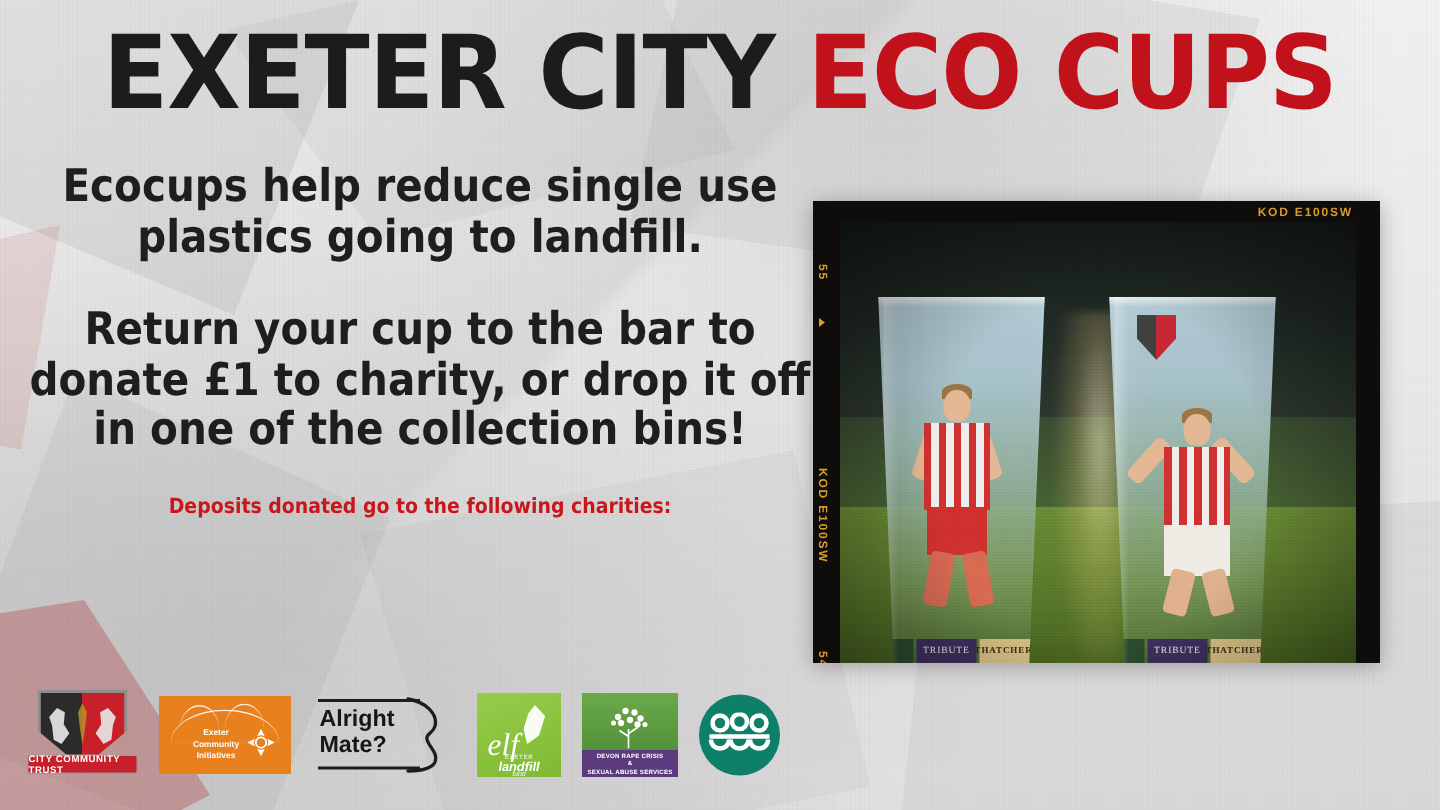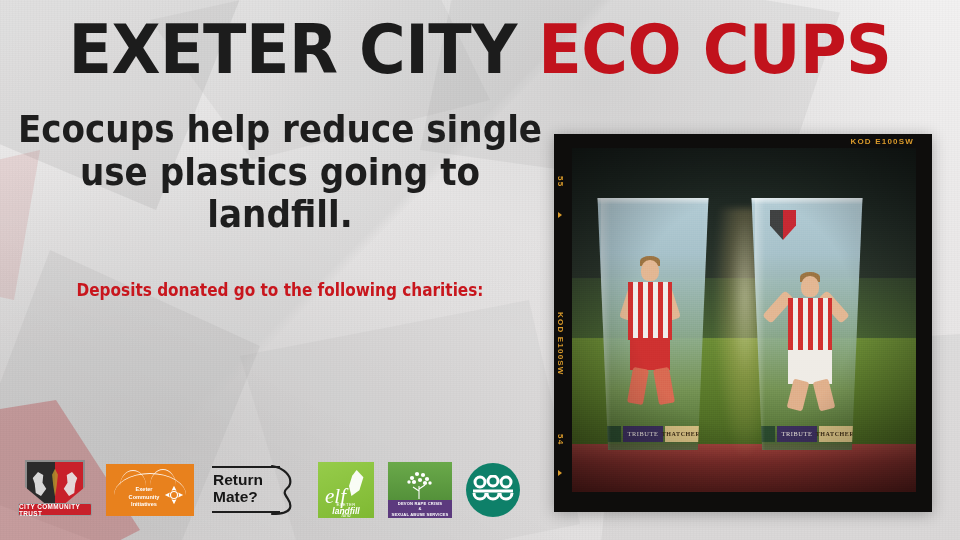--- a/index.html
+++ b/index.html
@@ -65,27 +65,27 @@
   #headline .dark { color:#1c1c1c; }
   #headline .red  { color:#c1121c; }
 
   
   #left-col { position:absolute; left:10px; top:108px; width:540px; }
   .para {
     font-family:"Liberation Sans Narrow","DejaVu Sans Condensed","Liberation Sans", sans-serif;
     font-weight:bold; text-align:center; line-height:1.12;
     letter-spacing:0px;
   }
-  .para-1 { font-size:38px; color:#1e1e1e; }
+  .para-1 { font-size:30px; color:#1e1e1e; }
   .para-2 { font-size:29px; color:#b01c1f; margin-top:28px; }
   .para-3 { font-size:30px; color:#1e1e1e; margin-top:28px; }
   .charity-head {
     font-family:"Liberation Sans Narrow","DejaVu Sans Condensed","Liberation Sans", sans-serif;
-    font-weight:bold; font-size:17px; color:#c8161d;
-    text-align:center; margin-top:44px;
+    font-weight:bold; font-size:14px; color:#c8161d;
+    text-align:center; margin-top:26px;
   }
 
   
   #logo-strip {
     position:absolute; left:18px; top:456px; width:540px; height:68px;
     display:flex; align-items:center; justify-content:flex-start; gap:14px;
   }
   .logo { position:relative; flex:0 0 auto; }
 
   
@@ -197,21 +197,21 @@
     text-align:center; padding:0 2px;
   }
 
   
   .tealcircle { width:54px; height:54px; border-radius:50%;
     background:#0e8069; position:relative; }
   .tealcircle svg { position:absolute; left:6px; top:12px; }
 
   
   #photo-frame {
-    position:absolute; left:554px; top:134px; width:378px; height:378px;
+    position:absolute; left:542px; top:134px; width:378px; height:308px;
     background:#0e0d0c;
     box-shadow:0 2px 14px rgba(0,0,0,.28);
     overflow:hidden;
   }
   #film-top-label {
     position:absolute; right:18px; top:3px;
     color:#d99a2b; font-size:8px; font-weight:bold; letter-spacing:1.2px;
     font-family:"Liberation Sans Narrow","Liberation Sans", sans-serif;
   }
   .film-side { position:absolute; left:2px; color:#d99a2b;
@@ -312,20 +312,21 @@
   <div class="bg-shape bg-red2"></div>
   <div class="bg-noise"></div>
 
   <div id="headline">
     <span class="dark">EXETER CITY</span>
     <span class="red">ECO CUPS</span>
   </div>
 
   <div id="left-col">
     <div class="para para-1">Ecocups help reduce single use plastics going to landfill.</div>
+    <div class="para para-3">Return your cup to the bar to donate £1 to charity, or drop it off in one of the collection bins!</div>
     <div class="charity-head">Deposits donated go to the following charities:</div>
   </div>
 
   <div id="logo-strip">
 
     <div class="logo crest">
       <div class="shield"></div>
       <div class="horse-l"></div>
       <div class="horse-r"></div>
       <div class="banner">CITY COMMUNITY TRUST</div>
@@ -343,21 +344,21 @@
       <svg class="compass" viewBox="0 0 24 24">
         <path d="M12 1 L15 7 L12 6 L9 7 Z M12 23 L9 17 L12 18 L15 17 Z M1 12 L7 9 L6 12 L7 15 Z M23 12 L17 15 L18 12 L17 9 Z" fill="#ffffff"></path>
         <circle cx="12" cy="12" r="4.2" fill="none" stroke="#ffffff" stroke-width="1.4"></circle>
       </svg>
     </div>
 
     <div class="logo am">
       <div class="rule-t"></div>
       <div class="rule-b"></div>
       <div class="am-text">
-        <div>Return</div>
+        <div>Alright</div>
         <div>Mate?</div>
       </div>
       <svg class="face" viewBox="0 0 26 52">
         <path d="M2 2 C14 4, 22 12, 20 20 C19 25, 13 25, 15 30 C17 35, 22 38, 20 44 C18 49, 8 50, 2 50" fill="none" stroke="#1d1d1d" stroke-width="2.2" stroke-linecap="round"></path>
       </svg>
     </div>
 
     <div class="logo elf">
       <div class="leaf"></div>
       <div class="elf-word">elf</div>

